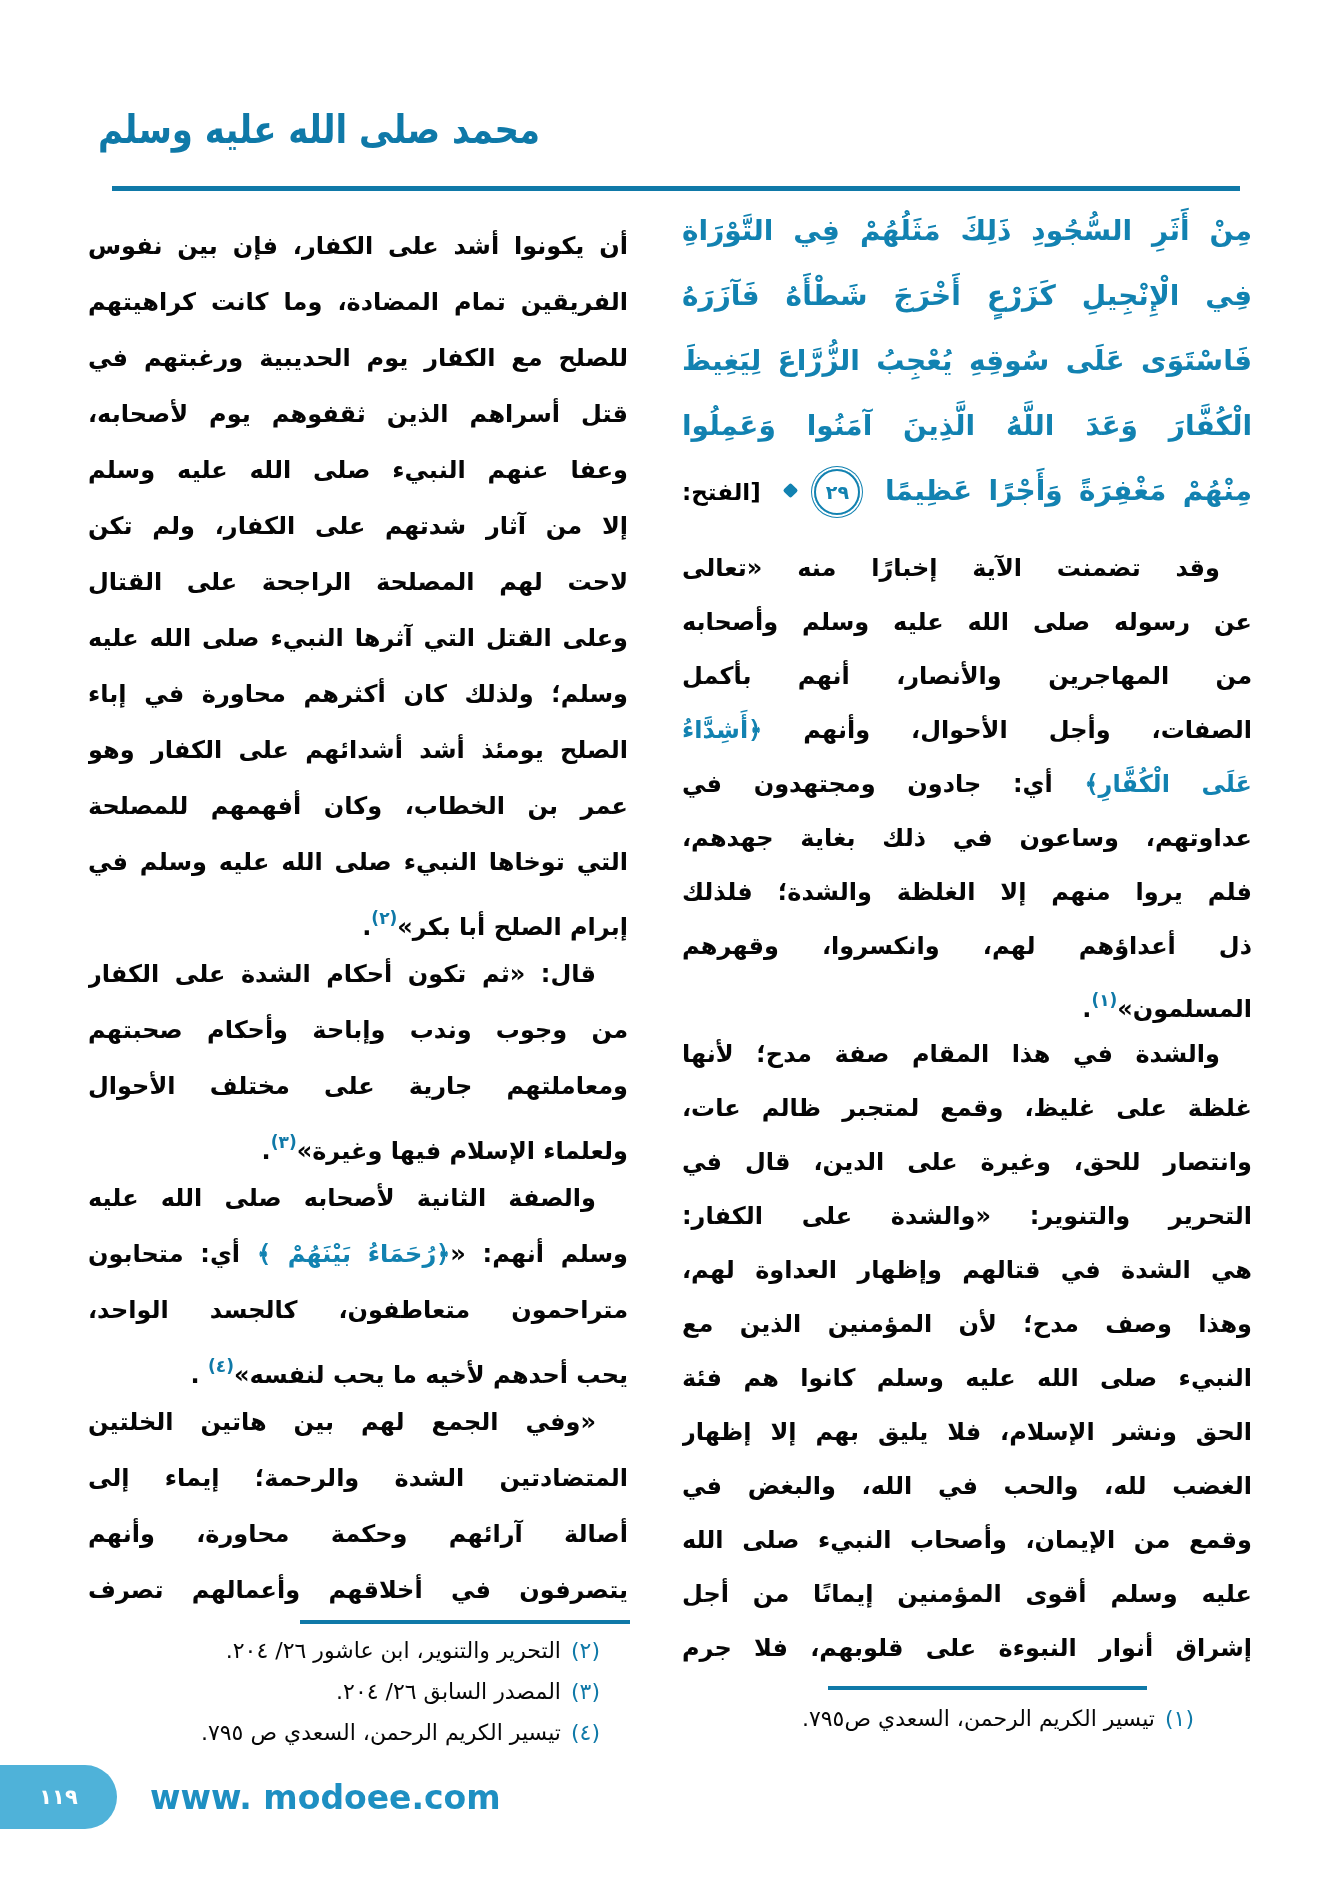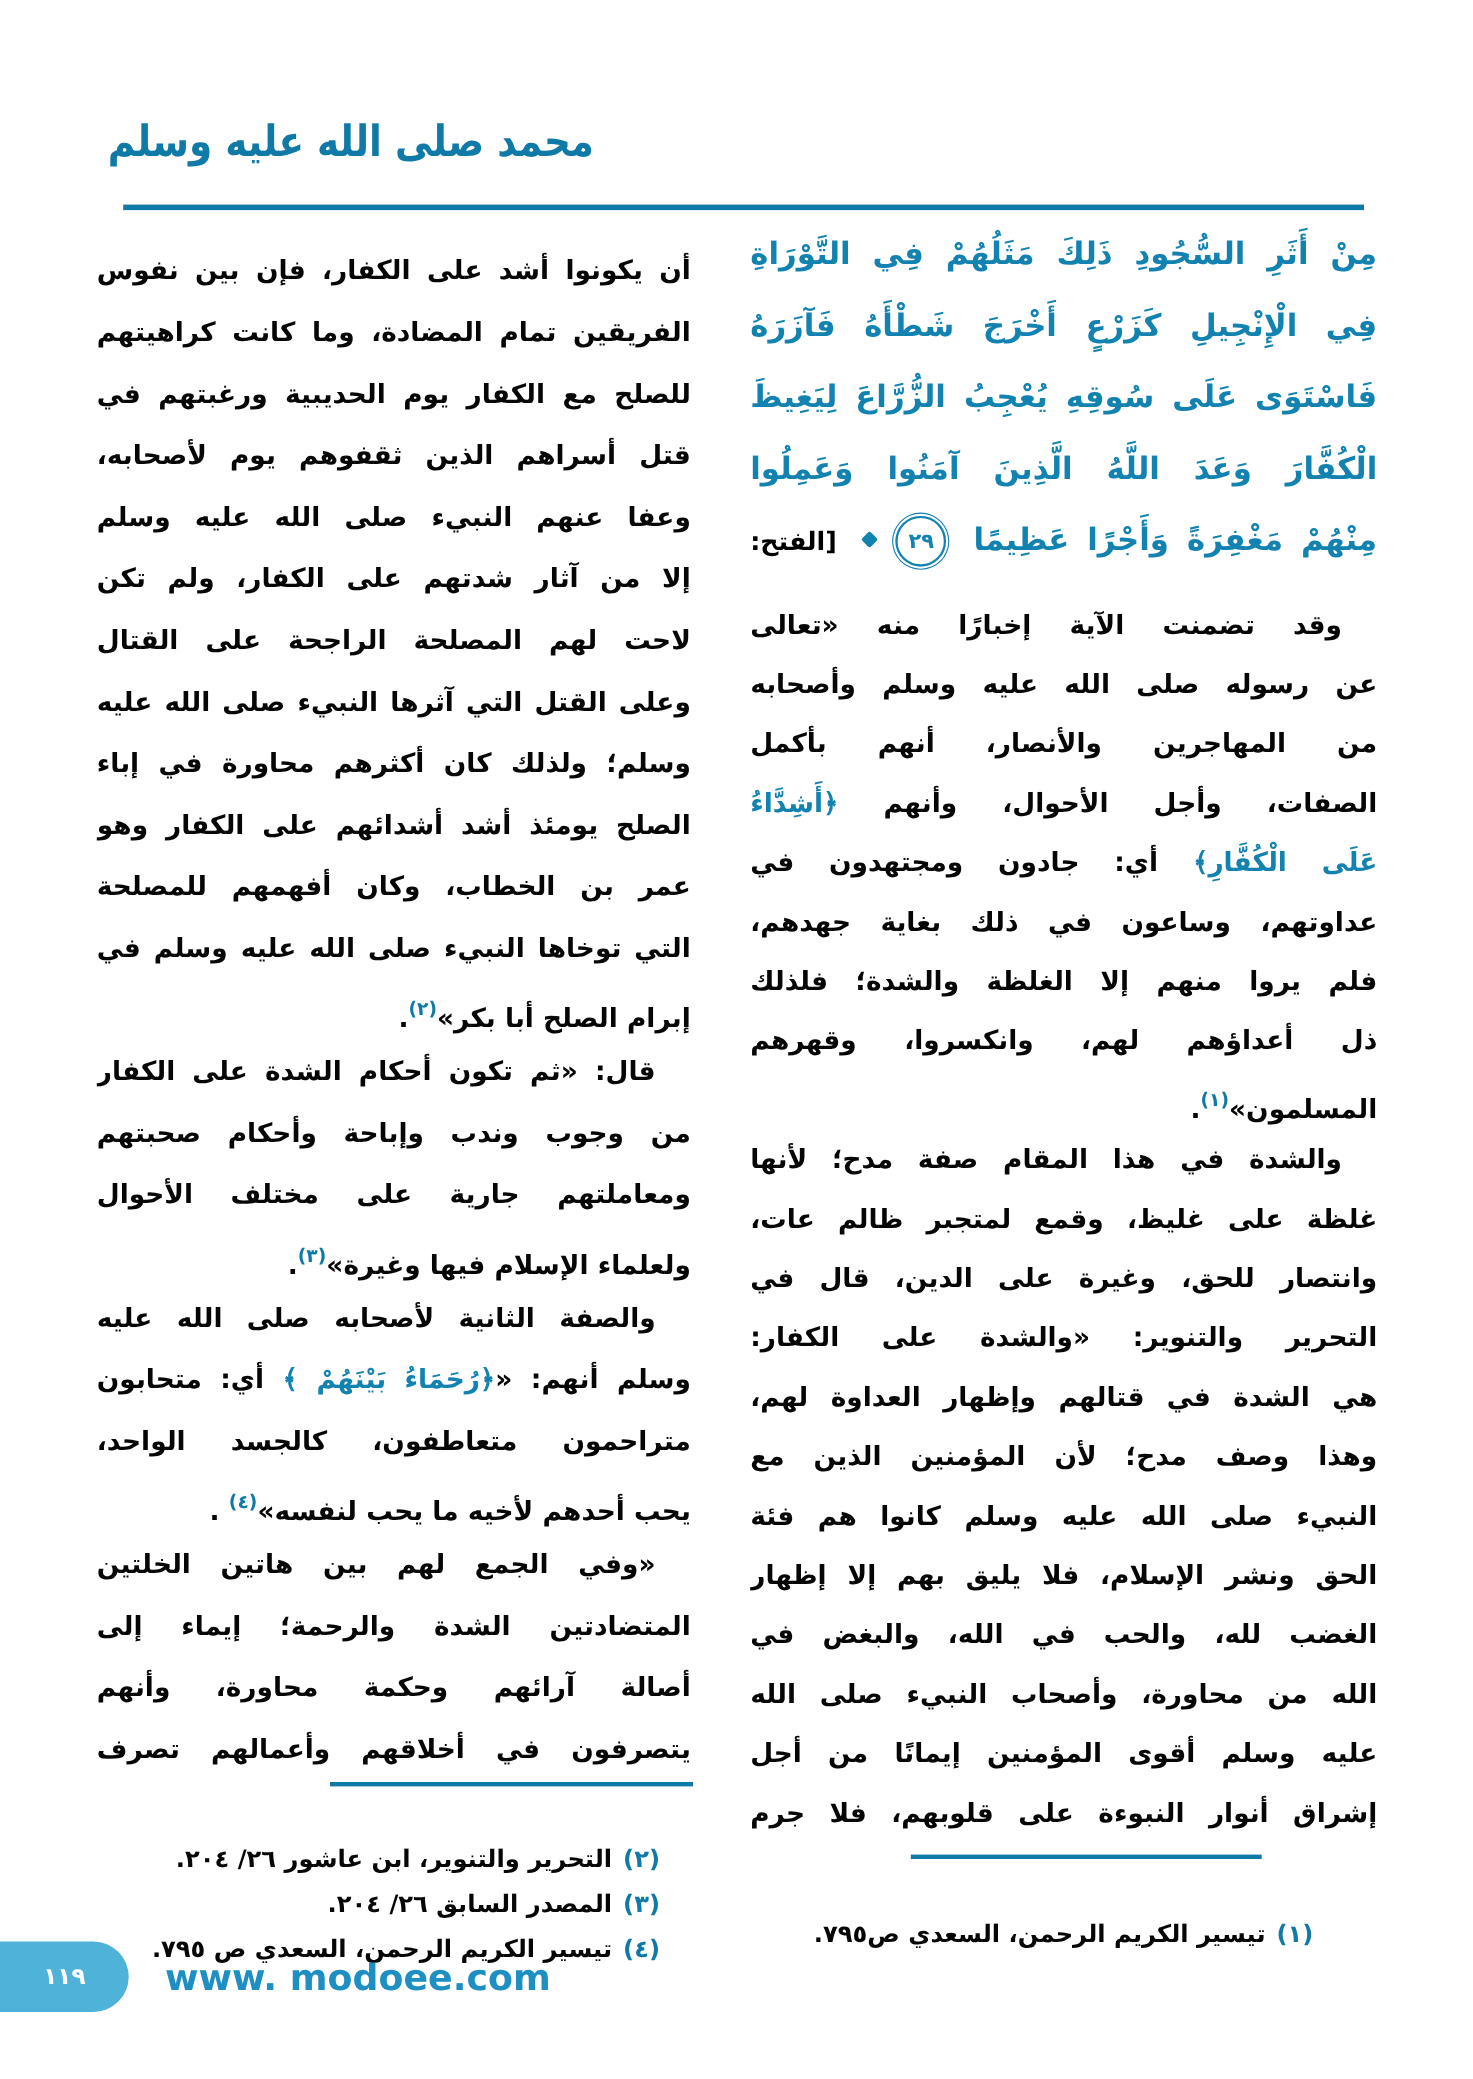--- a/index.html
+++ b/index.html
@@ -44,21 +44,21 @@
     vertical-align:middle;margin:0 8px;
   }
   .med-num{font-size:19px;color:var(--quran);font-weight:bold;line-height:1;}
   .orn{display:inline-block;width:11px;height:11px;background:var(--quran);
     transform:rotate(45deg);margin:0 10px 4px 10px;vertical-align:middle;border-radius:2px;}
   
   .sep{position:absolute;height:4px;background:var(--teal);}
   .sep-left{left:300px;top:1620px;width:330px;}
   .sep-right{left:828px;top:1686px;width:319px;}
   
-  .footnotes{position:absolute;font-weight:bold;color:var(--ink);margin-top:40px;}
+  .footnotes{position:absolute;font-weight:normal;color:var(--ink);}
   .fn-left{left:100px;top:1630px;width:540px;padding-right:40px;box-sizing:border-box;}
   .fn-right{left:682px;top:1698px;width:570px;padding-right:58px;box-sizing:border-box;}
   .footnote-line{height:41px;line-height:41px;font-size:22px;text-align:right;overflow:hidden;}
   .fn-marker{color:var(--teal);margin-left:10px;}
   .fn-text{color:var(--ink);}
   
   .footer-tab{
     position:absolute;left:0;top:1765px;width:117px;height:64px;
     background:var(--tab);border-radius:0 32px 32px 0;
     display:flex;align-items:center;justify-content:center;
@@ -99,21 +99,21 @@
         <div class="line end"><span class="seg-n">المسلمون»</span><span class="seg-f">(١)</span><span class="seg-n">.</span></div>
         <div class="line just ind"><span class="seg-n">والشدة في هذا المقام صفة مدح؛ لأنها</span></div>
         <div class="line just"><span class="seg-n">غلظة على غليظ، وقمع لمتجبر ظالم عات،</span></div>
         <div class="line just"><span class="seg-n">وانتصار للحق، وغيرة على الدين، قال في</span></div>
         <div class="line just"><span class="seg-n">التحرير والتنوير: «والشدة على الكفار:</span></div>
         <div class="line just"><span class="seg-n">هي الشدة في قتالهم وإظهار العداوة لهم،</span></div>
         <div class="line just"><span class="seg-n">وهذا وصف مدح؛ لأن المؤمنين الذين مع</span></div>
         <div class="line just"><span class="seg-n">النبيء صلى الله عليه وسلم كانوا هم فئة</span></div>
         <div class="line just"><span class="seg-n">الحق ونشر الإسلام، فلا يليق بهم إلا إظهار</span></div>
         <div class="line just"><span class="seg-n">الغضب لله، والحب في الله، والبغض في</span></div>
-        <div class="line just"><span class="seg-n">الله من محاورة، وأصحاب النبيء صلى الله</span></div>
+        <div class="line just"><span class="seg-n">وقمع من الإيمان، وأصحاب النبيء صلى الله</span></div>
         <div class="line just"><span class="seg-n">عليه وسلم أقوى المؤمنين إيمانًا من أجل</span></div>
         <div class="line just"><span class="seg-n">إشراق أنوار النبوءة على قلوبهم، فلا جرم</span></div>
       </div>
   </div>
 
   <div class="col col-left">
     <div class="body">
         <div class="line just"><span class="seg-n">أن يكونوا أشد على الكفار، فإن بين نفوس</span></div>
         <div class="line just"><span class="seg-n">الفريقين تمام المضادة، وما كانت كراهيتهم</span></div>
         <div class="line just"><span class="seg-n">للصلح مع الكفار يوم الحديبية ورغبتهم في</span></div>

